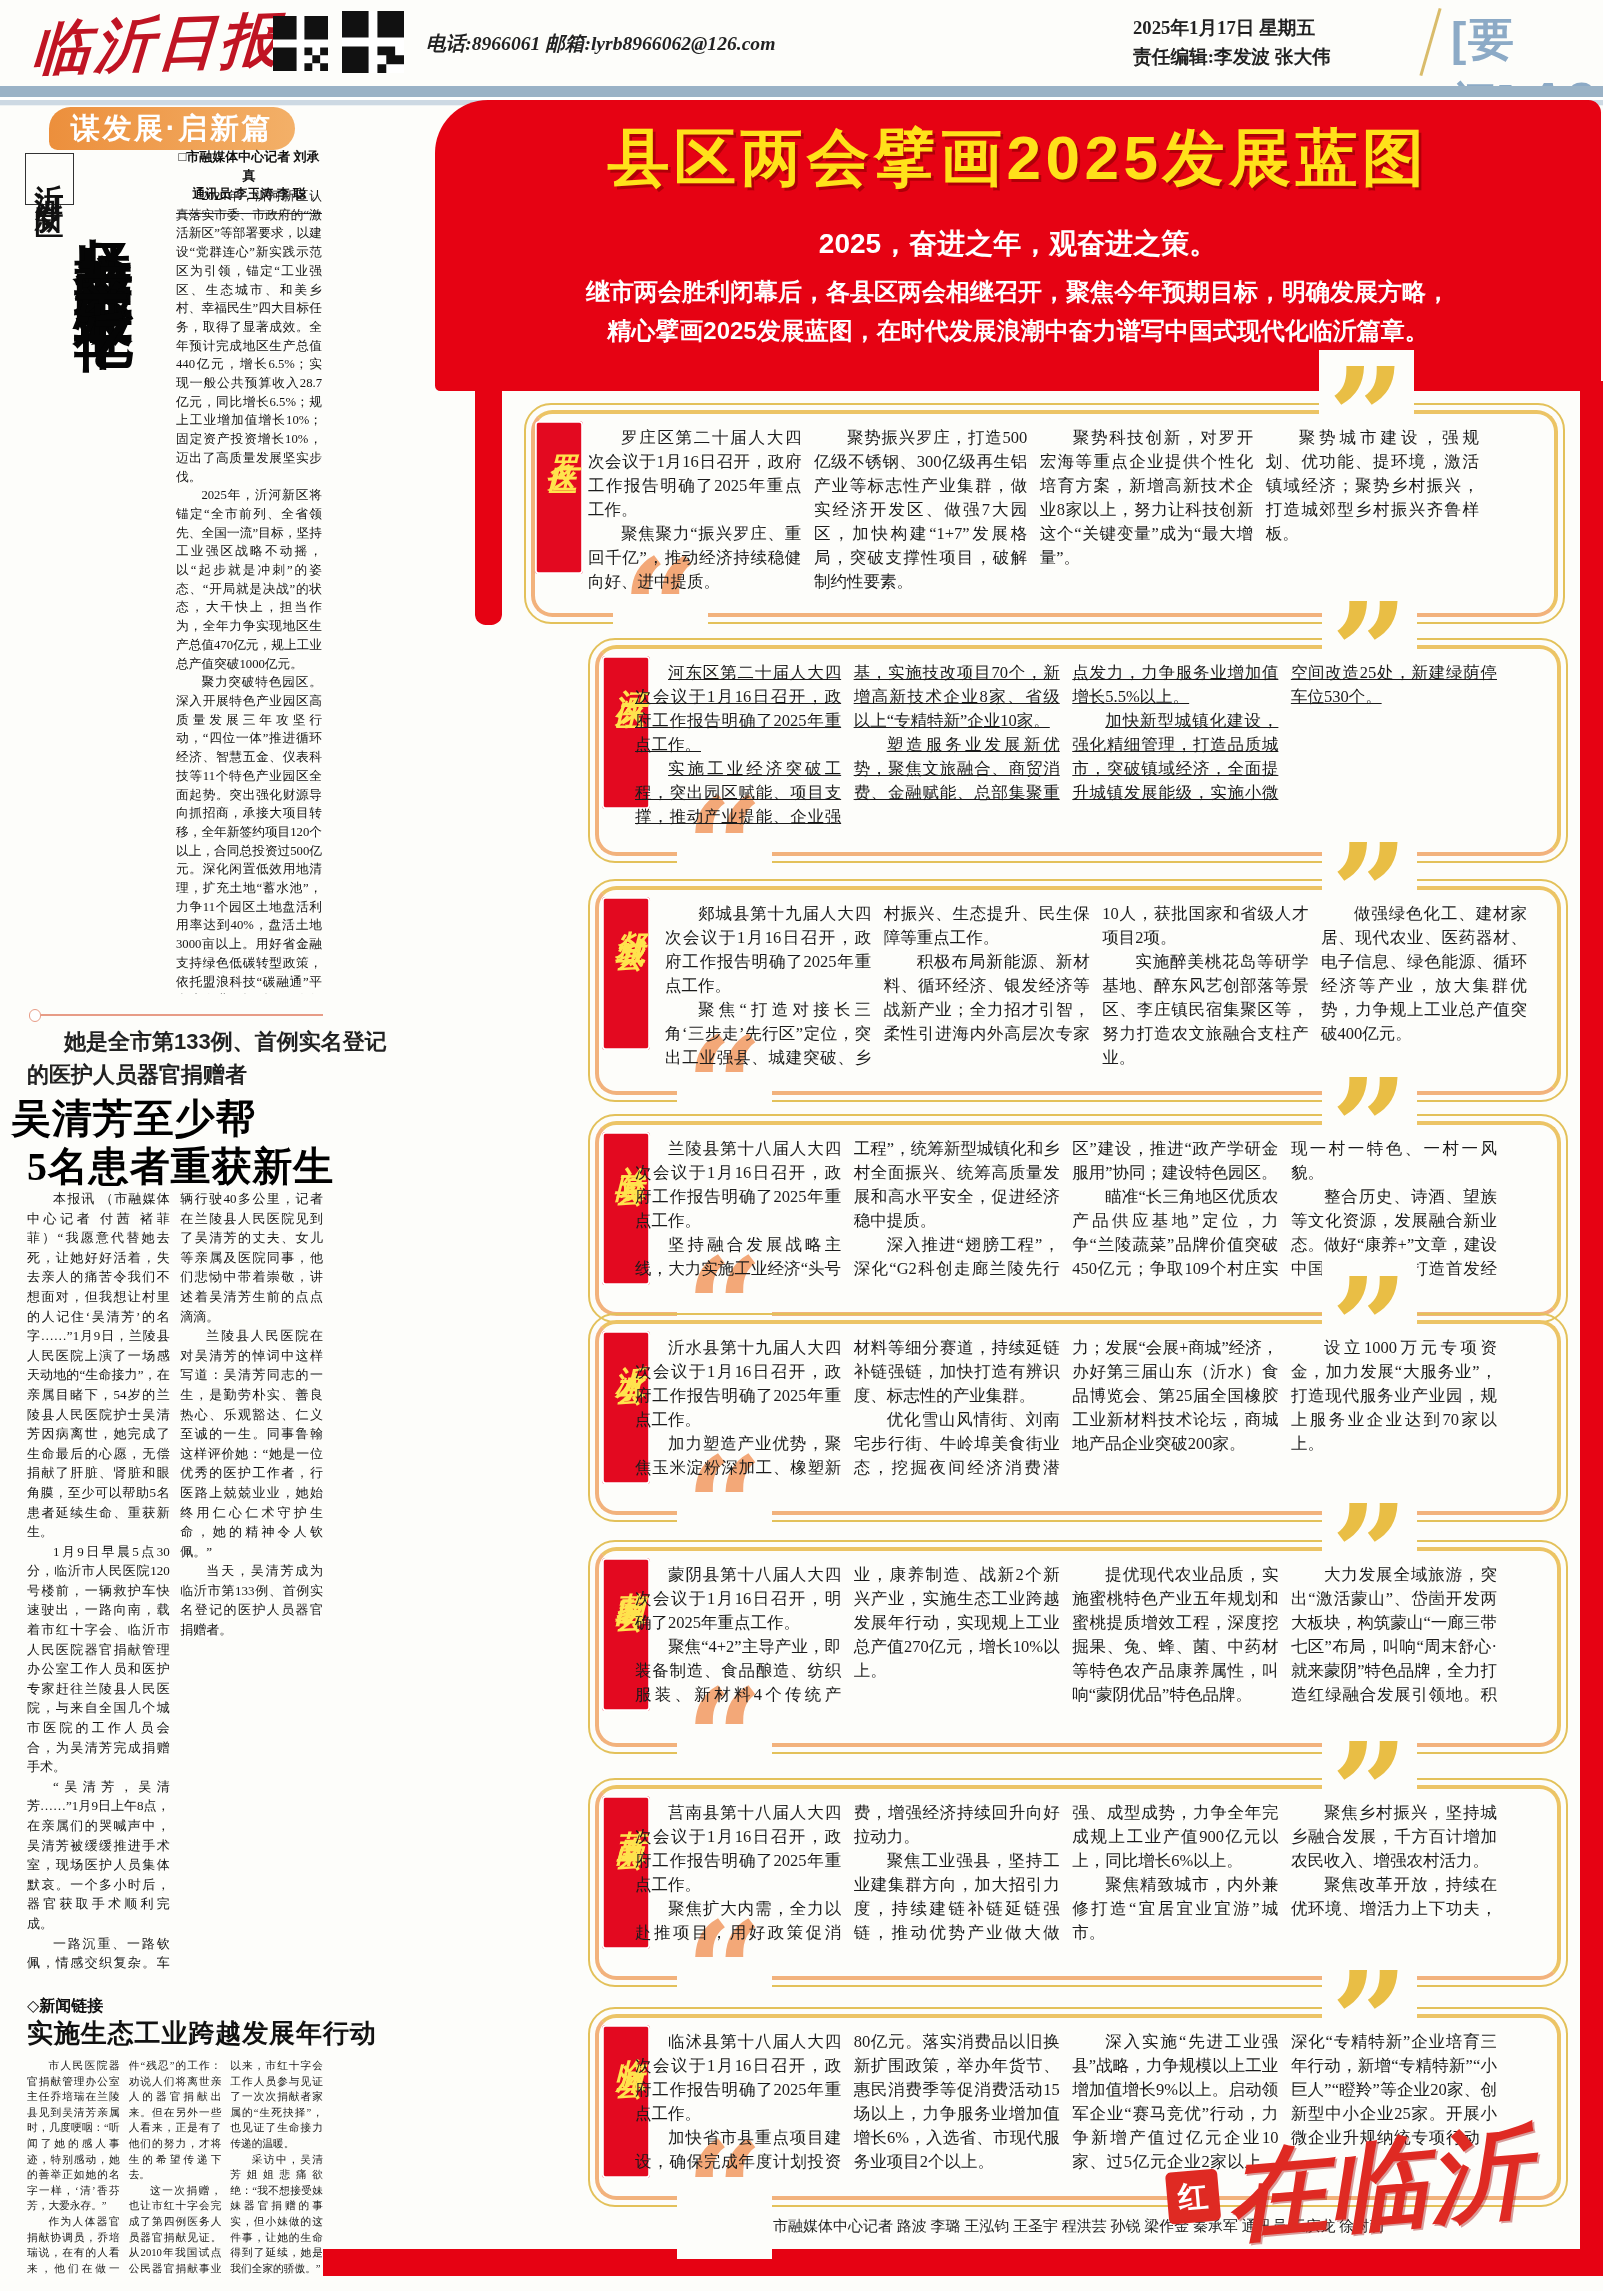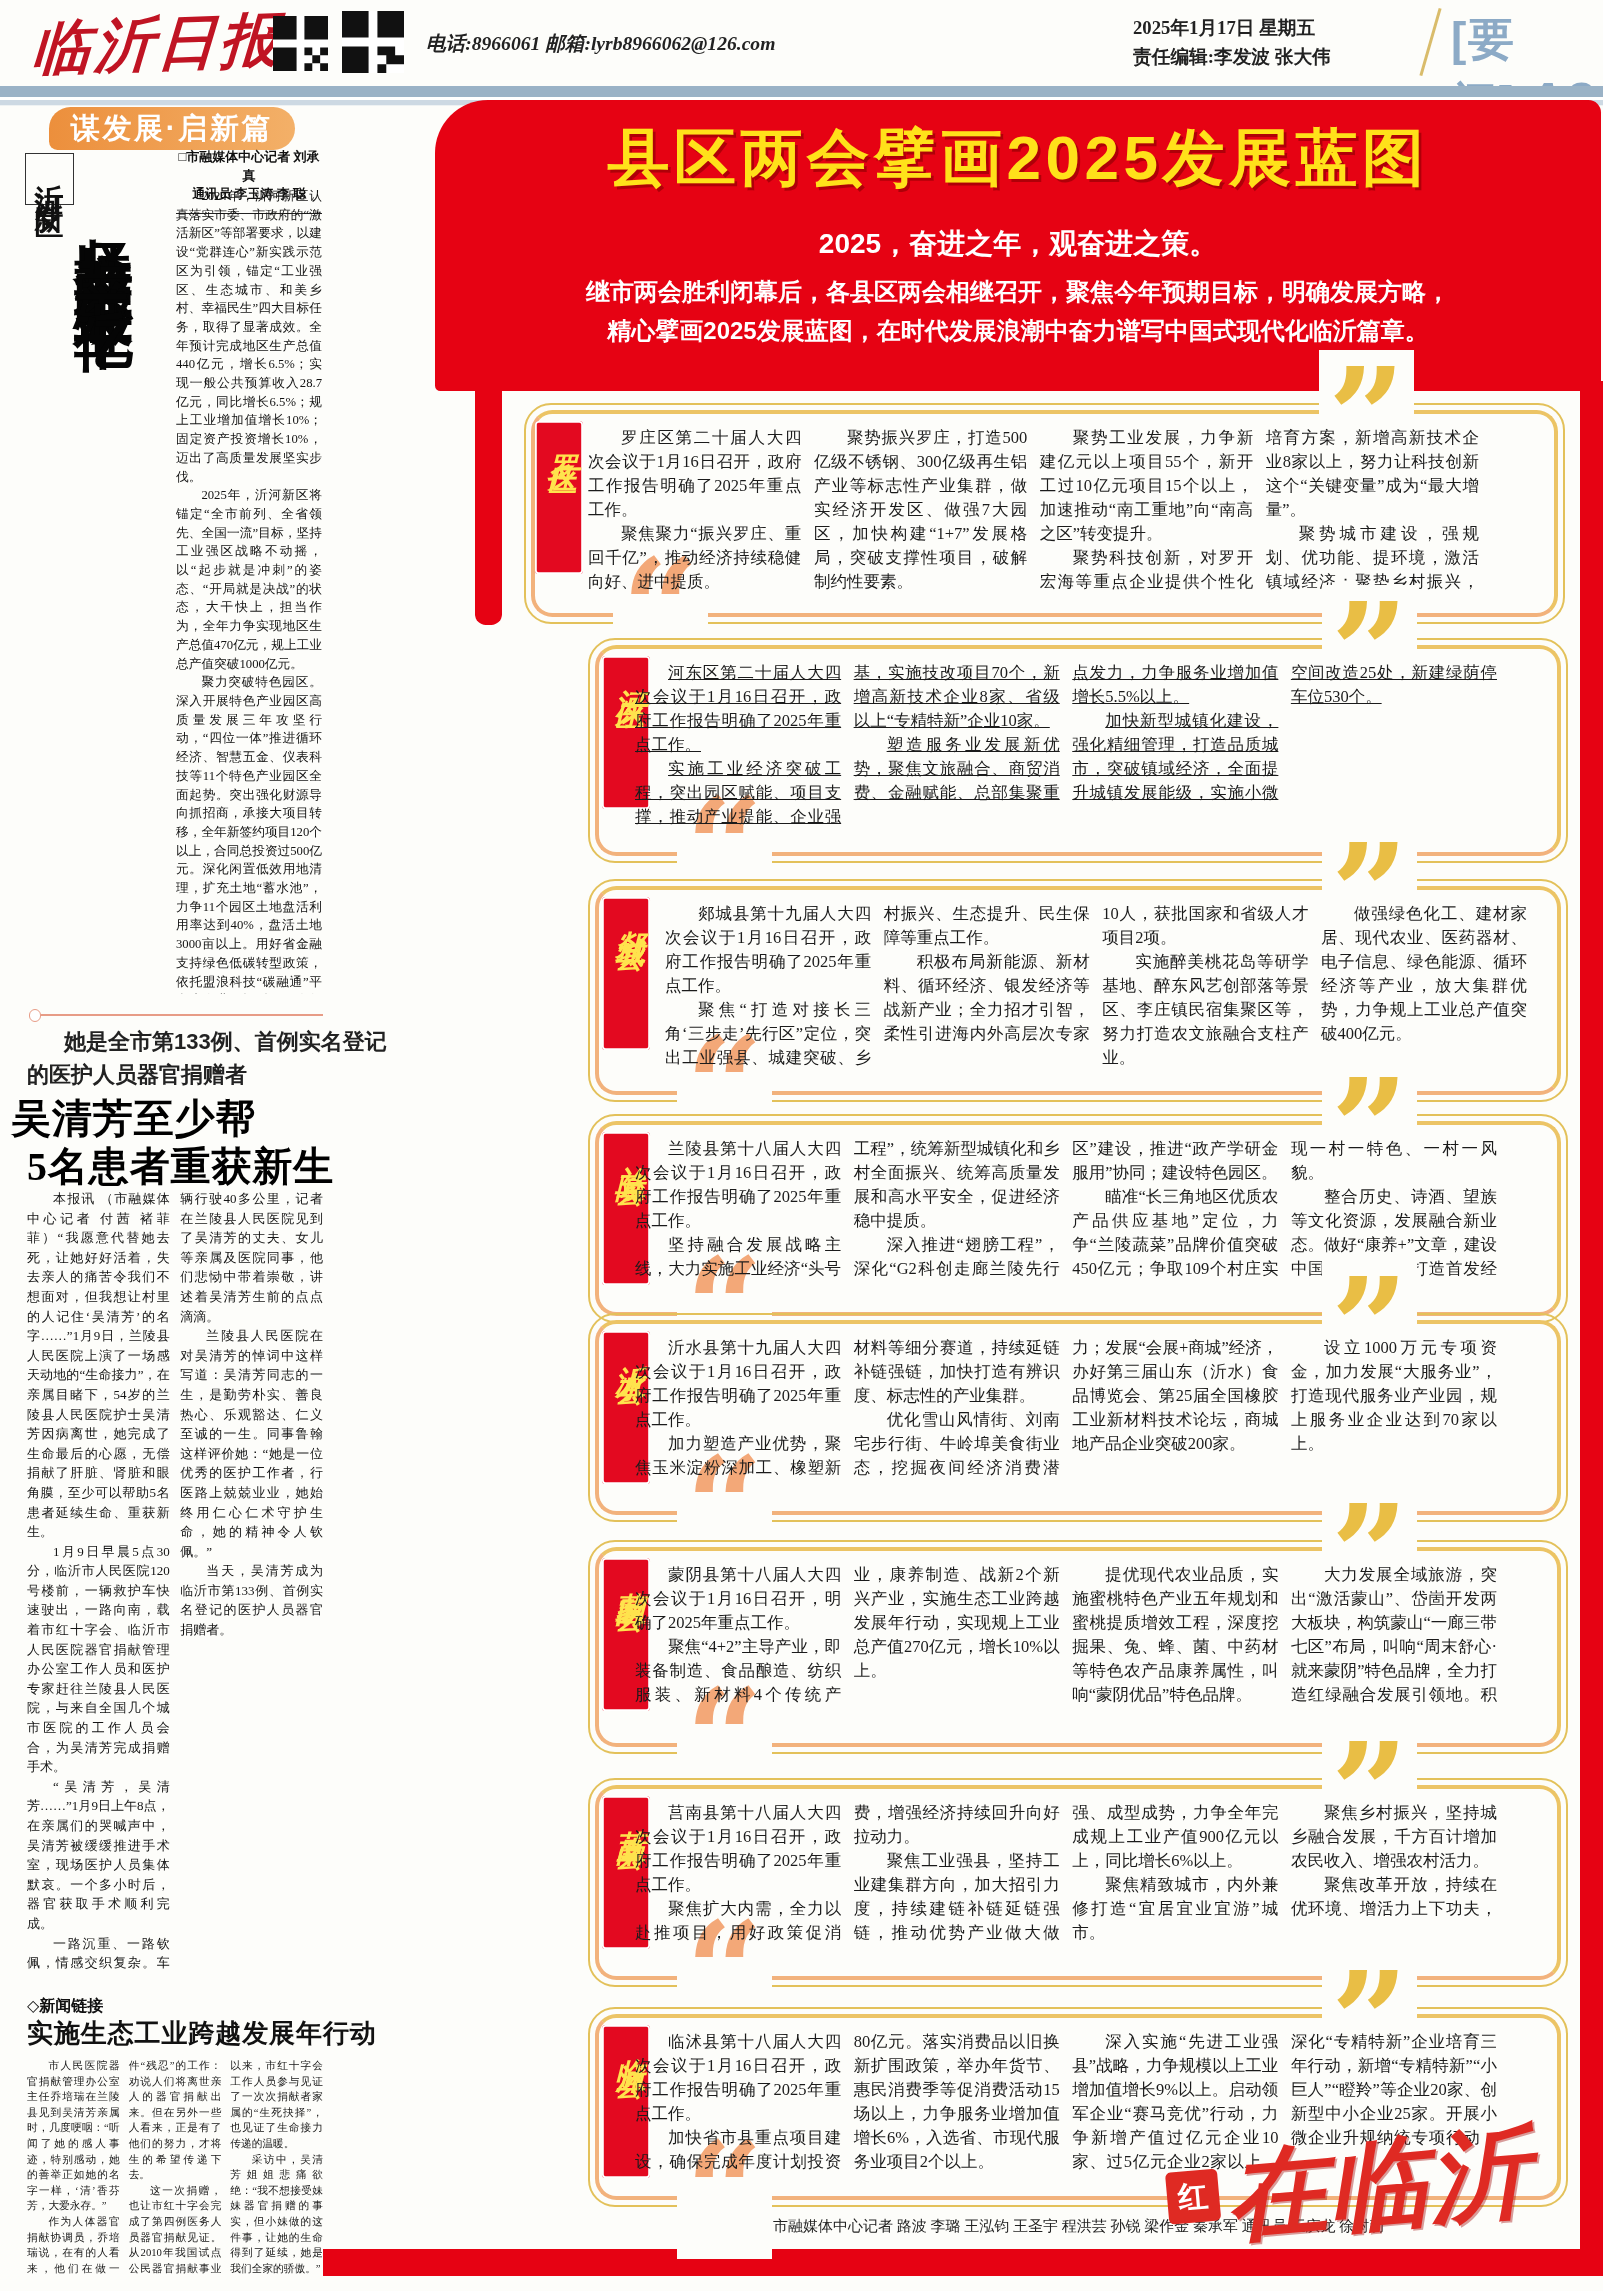--- a/index.html
+++ b/index.html
@@ -186,21 +186,20 @@
       <div class="frame-inner"></div>
       <div class="tab" style="left: 10.7px;">
         <div class="tab-label">罗庄区</div>
       </div>
       <div class="q-close">”</div>
       <div class="q-open">“</div>
       <div class="sec-text" style="left: 64px; width: 891px;">
         <p>罗庄区第二十届人大四次会议于1月16日召开，政府工作报告明确了2025年重点工作。</p>
         <p>聚焦聚力“振兴罗庄、重回千亿”，推动经济持续稳健向好、进中提质。</p>
         <p>聚势振兴罗庄，打造500亿级不锈钢、300亿级再生铝产业等标志性产业集群，做实经济开发区、做强7大园区，加快构建“1+7”发展格局，突破支撑性项目，破解制约性要素。</p>
-        <p>聚势工业发展，力争新建亿元以上项目55个，新开工过10亿元项目15个以上，加速推动“南工重地”向“南高之区”转变提升。</p>
         <p>聚势科技创新，对罗开宏海等重点企业提供个性化培育方案，新增高新技术企业8家以上，努力让科技创新这个“关键变量”成为“最大增量”。</p>
         <p>聚势城市建设，强规划、优功能、提环境，激活镇域经济；聚势乡村振兴，打造城郊型乡村振兴齐鲁样板。</p>
       </div>
     </div>
 
     <div class="sec" style="top: 638px; left: 588px; width: 980px; height: 225px;">
       <div class="frame-outer"></div>
       <div class="frame-inner"></div>
       <div class="tab" style="left: 14.3px;">
         <div class="tab-label">河东区</div>

